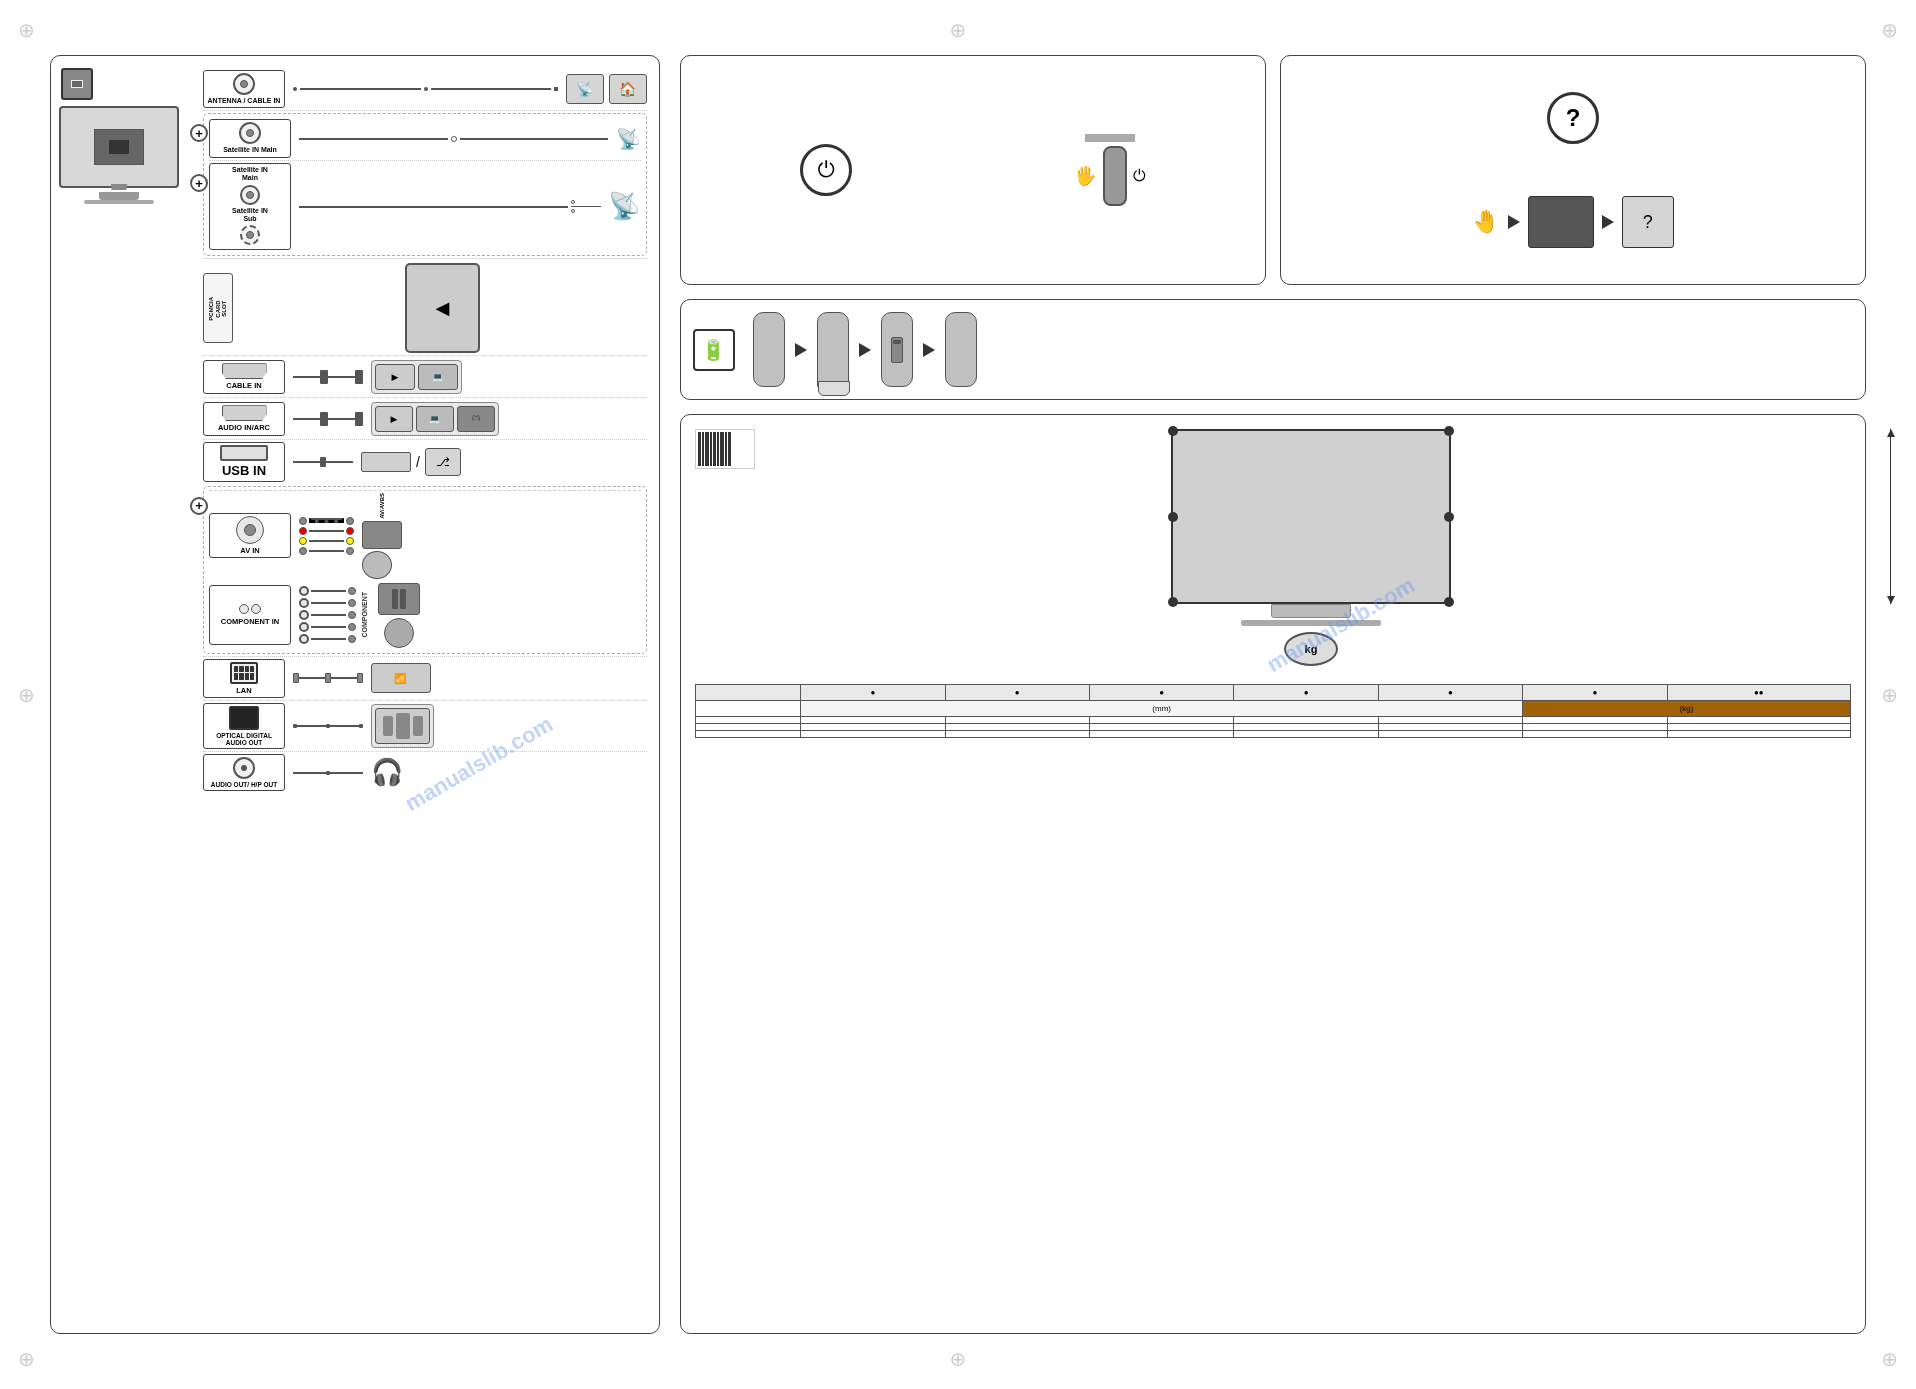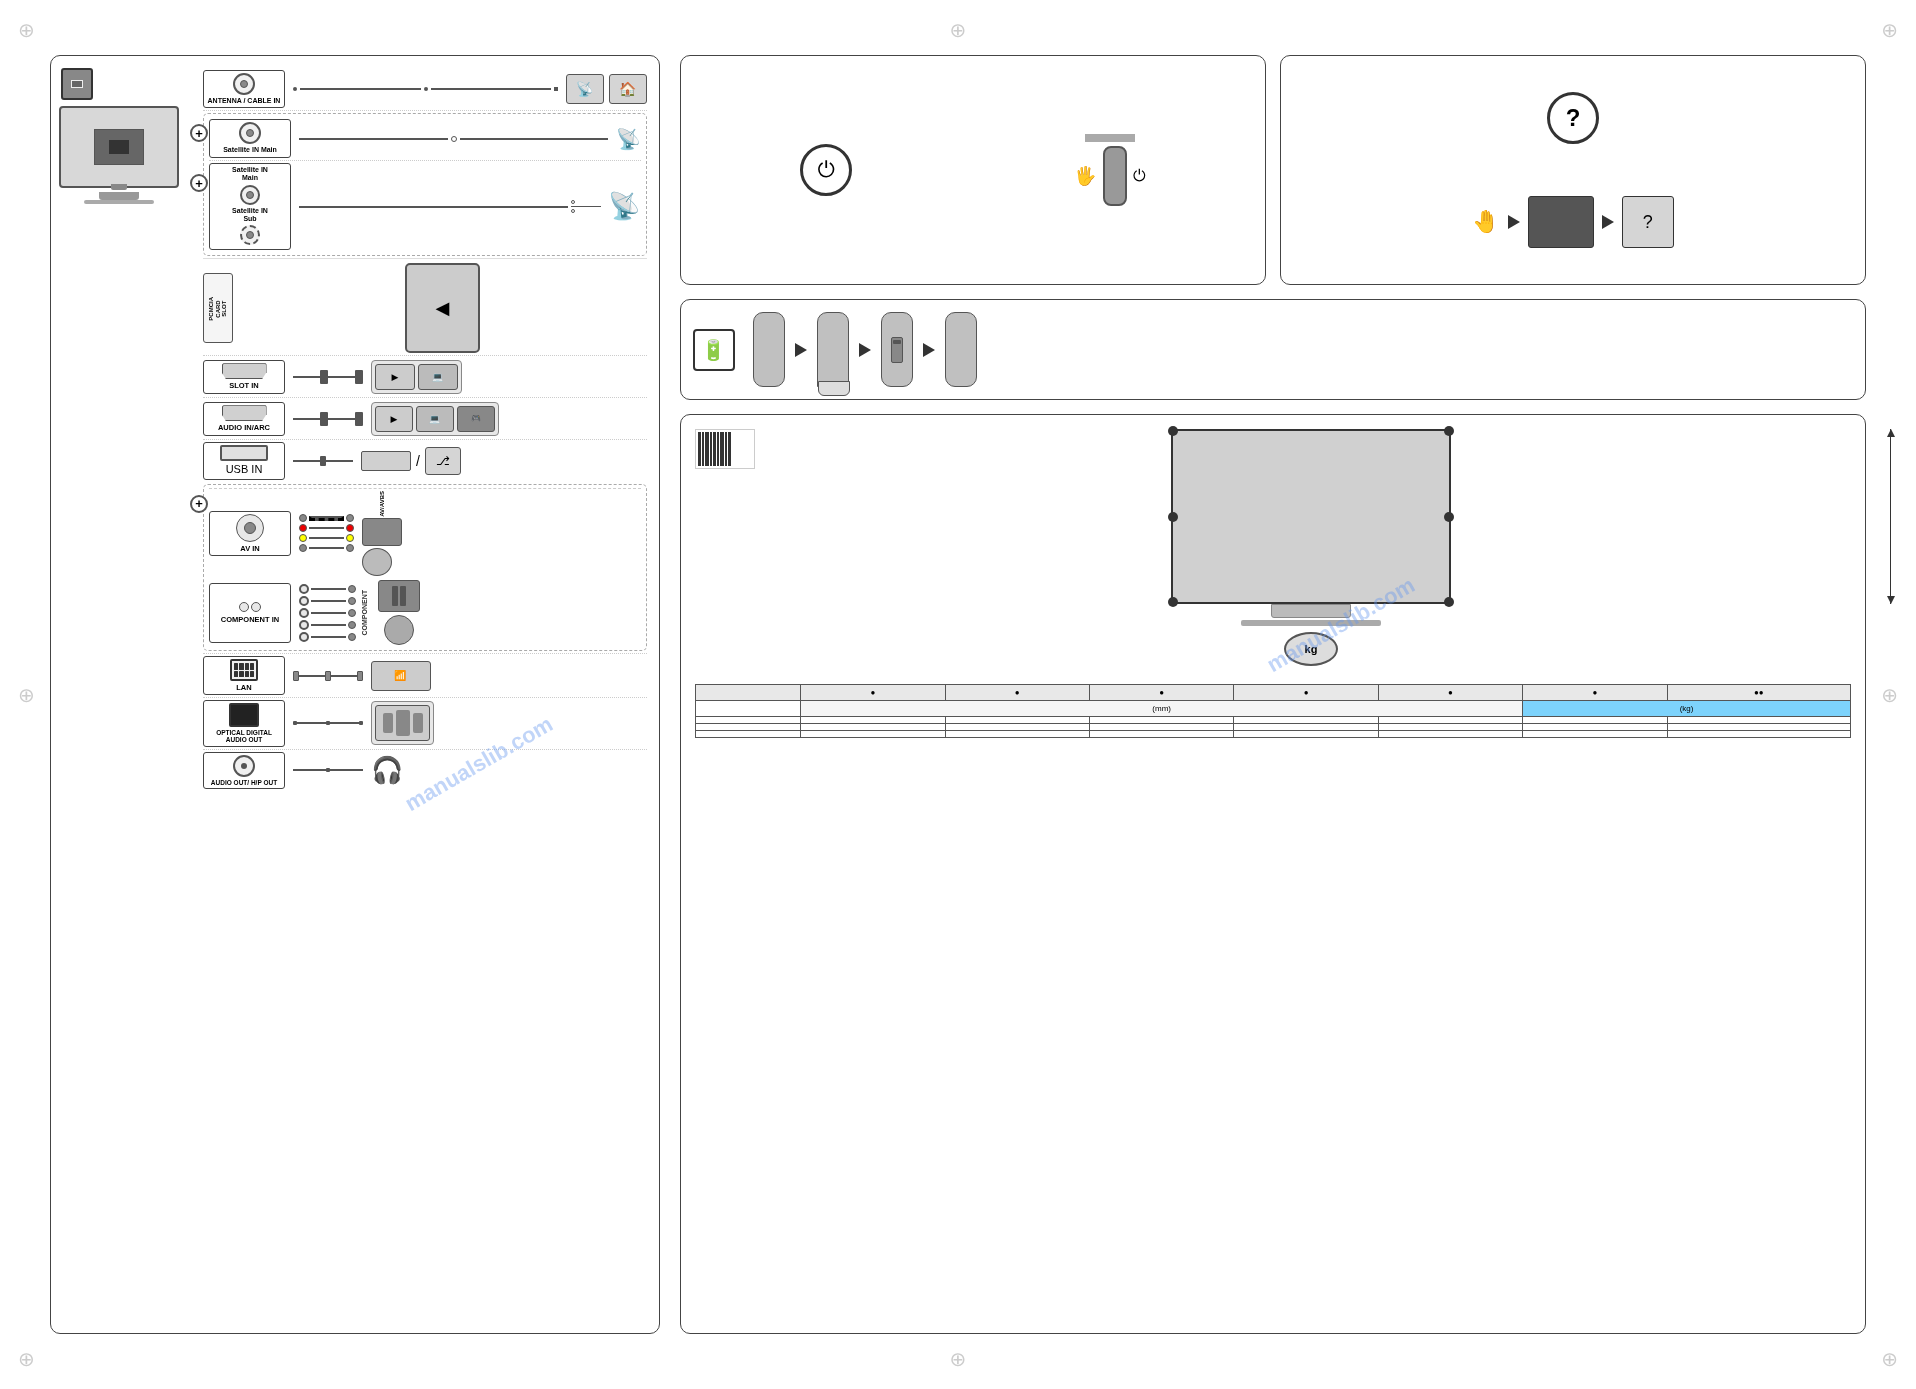--- a/index.html
+++ b/index.html
@@ -321,21 +321,21 @@
         <div style="flex:1;display:flex;align-items:center;justify-content:center;">
           <div style="width:75px;height:90px;border:2px solid #555;border-radius:5px;background:#ccc;display:flex;align-items:center;justify-content:center;position:relative;font-size:18px;">
             ◀
           </div>
         </div>
       </div>
 
       <div class="row-item" style="border-top:1px dotted #ccc;">
         <div class="port-label-box">
           <div style="width:45px;height:16px;background:#d0d0d0;border:1.5px solid #555;border-radius:2px;clip-path:polygon(0 0,100% 0,100% 55%,90% 100%,10% 100%,0 55%);margin-bottom:2px;"></div>
-          <span style="font-size:7.5px;font-weight:bold;">SLOT IN</span>
+          <span style="font-size:7.5px;font-weight:bold;">CABLE IN</span>
         </div>
         <div style="display:flex;align-items:center;flex:0 0 70px;">
           <div style="flex:1;height:2px;background:#555;"></div>
           <div style="width:8px;height:14px;background:#555;border-radius:1px;"></div>
           <div style="flex:1;height:2px;background:#555;"></div>
           <div style="width:8px;height:14px;background:#555;border-radius:1px;"></div>
         </div>
         <div class="device-group">
           <div class="device-img" style="width:40px;height:26px;background:#ccc;">▶</div>
           <div class="device-img" style="width:40px;height:26px;background:#bbb;">💻</div>
@@ -356,21 +356,21 @@
         <div class="device-group">
           <div class="device-img" style="width:38px;height:26px;background:#ccc;">▶</div>
           <div class="device-img" style="width:38px;height:26px;background:#bbb;">💻</div>
           <div class="device-img" style="width:38px;height:26px;background:#888;color:#fff;font-size:8px;">🎮</div>
         </div>
       </div>
 
       <div class="row-item" style="border-top:1px dotted #ccc;">
         <div class="port-label-box">
           <div style="width:48px;height:16px;background:#e0e0e0;border:2px solid #555;border-radius:2px;margin-bottom:2px;"></div>
-          <span style="font-size:11px;font-weight:normal;">USB IN</span>
+          <span style="font-size:13px;font-weight:bold;">USB IN</span>
         </div>
         <div style="display:flex;align-items:center;flex:0 0 60px;">
           <div style="flex:1;height:2px;background:#555;"></div>
           <div style="width:6px;height:10px;background:#555;border-radius:1px;"></div>
           <div style="flex:1;height:2px;background:#555;"></div>
         </div>
         <div style="display:flex;gap:5px;align-items:center;">
           <div style="display:flex;flex-direction:column;gap:2px;">
             <div style="width:50px;height:20px;background:#d0d0d0;border:1.5px solid #555;border-radius:2px;"></div>
           </div>
@@ -664,21 +664,21 @@
               <td>●</td>
               <td>●</td>
               <td>●</td>
               <td>●</td>
               <td>●</td>
               <td>●●</td>
             </tr>
             <tr>
               <td></td>
               <td colspan="5" style="text-align:center;background:#f5f5f5;">(mm)</td>
-              <td colspan="2" style="background:#7dd3fc;">(kg)</td>
+              <td colspan="2" style="background:#a16207;">(kg)</td>
             </tr>
           </thead>
           <tbody>
             <tr>
               <td></td>
               <td></td>
               <td></td>
               <td></td>
               <td></td>
               <td></td>

